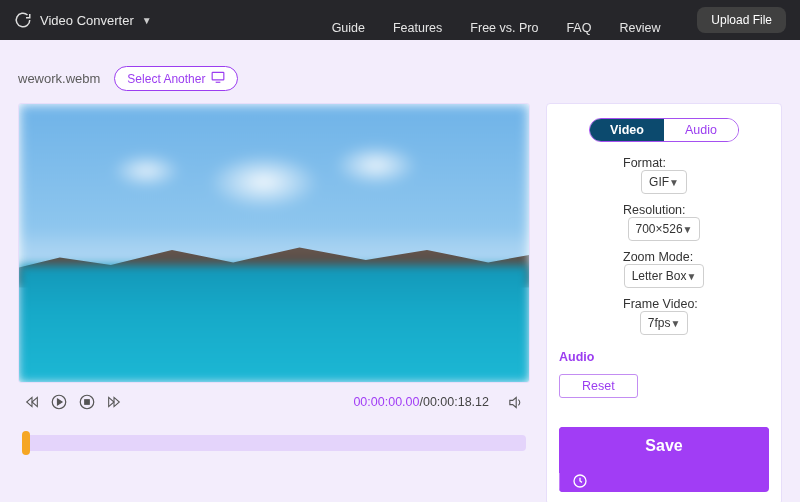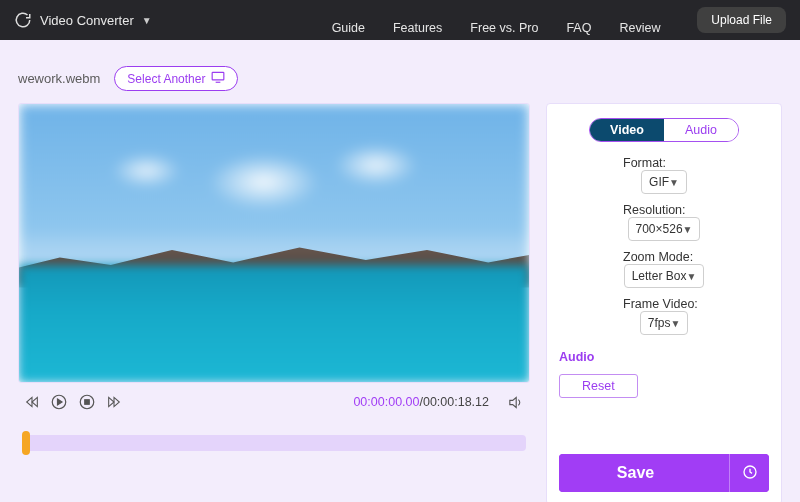--- a/index.html
+++ b/index.html
@@ -184,24 +184,25 @@
     border-radius: 3px;
     padding: 4px 22px;
     font-size: 12.5px;
     cursor: pointer;
     align-self: flex-start;
     margin-bottom: 6px;
   }
   .panel-footer {
     margin-top: auto;
     display: flex;
-    gap: 17px;
+    gap: 8px;
     background: #a13df5;
     border-radius: 4px;
     overflow: hidden;
+    flex-direction: column;
   }
   .save-btn {
     flex: 1;
     background: #a13df5;
     color: #fff;
     border: none;
     font-size: 16px;
     font-weight: 600;
     padding: 10px 0;
     cursor: pointer;

